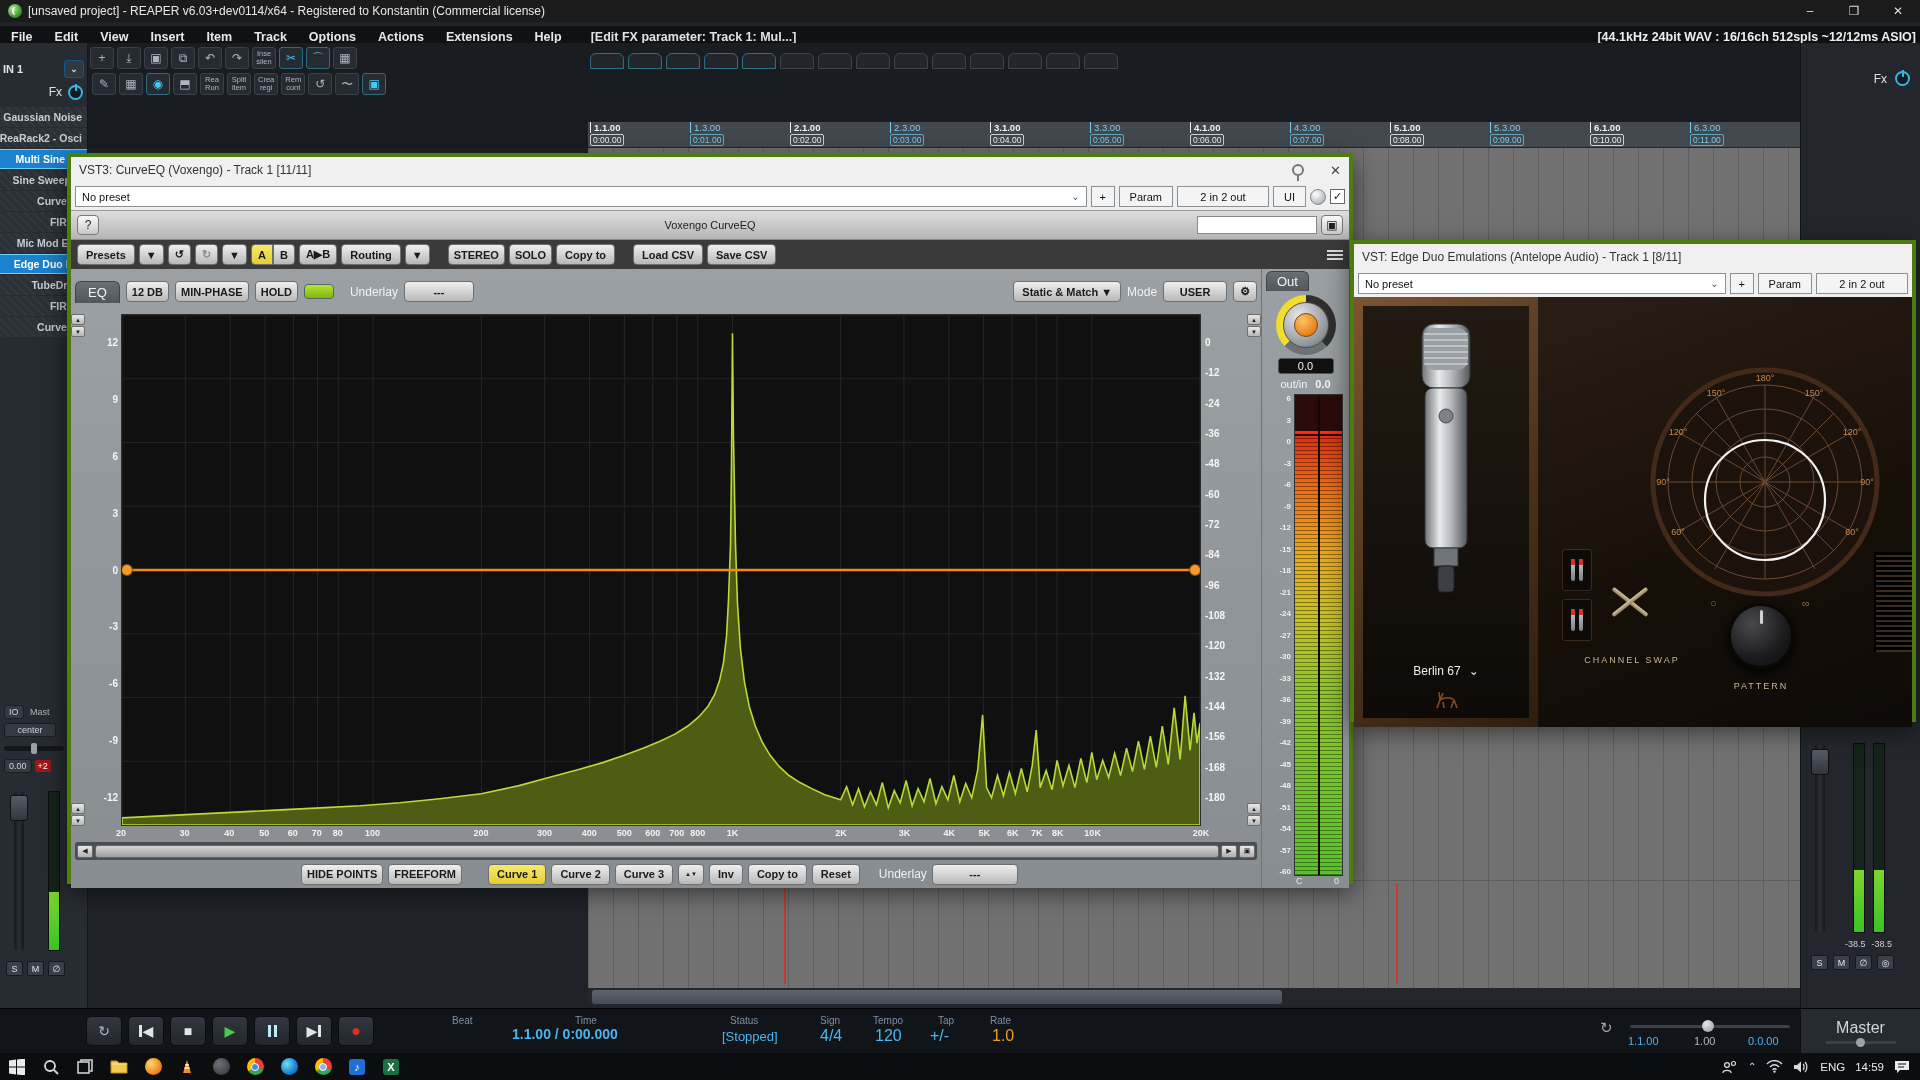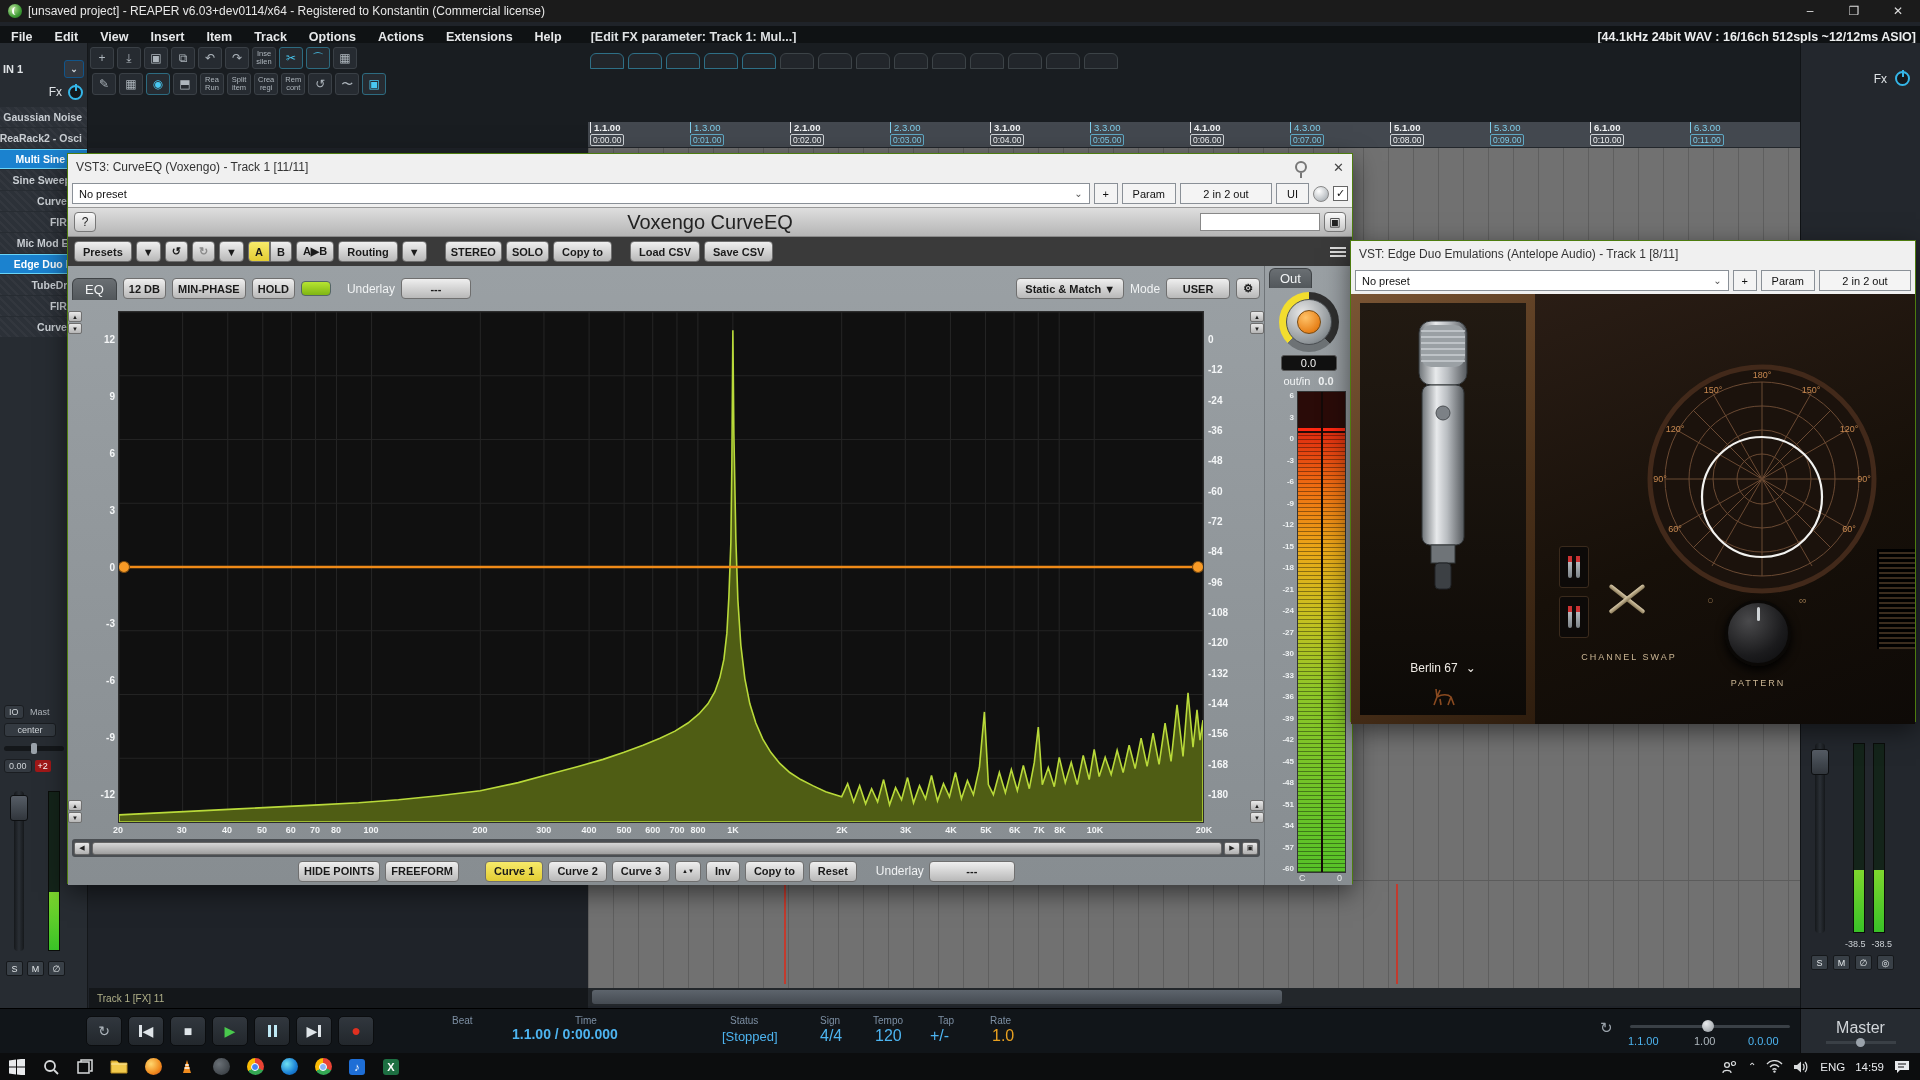--- a/index.html
+++ b/index.html
@@ -82,32 +82,32 @@
   #time-value { color:#4db4f0; font-size:14px; font-weight:bold; }
   .tr-blue { color:#4db4f0; } .tr-orange { color:#e8a020; }
 
   
   #taskbar { position:absolute; left:0; top:1053px; width:1920px; height:27px; background:#0c0d0e; display:flex; align-items:center; z-index:60; }
   .tb-ic { width:34px; height:27px; display:flex; align-items:center; justify-content:center; }
   .circ { width:17px; height:17px; border-radius:50%; }
   #tray { margin-left:auto; display:flex; align-items:center; gap:10px; padding-right:10px; color:#e8eaec; font-size:11.5px; }
 
   
-  .pwin { position:absolute; background:#737373; border:1px solid #4d7c0f; box-shadow:0 8px 24px rgba(0,0,0,.55); }
+  .pwin { position:absolute; background:#737373; border:4px solid #4d7c0f; box-shadow:0 8px 24px rgba(0,0,0,.55); }
   .pwin .ptitle { height:26px; display:flex; align-items:center; padding:0 8px; color:#333; font-size:12px; background:#f0f0f0; }
   .pwin .presetrow { height:27px; display:flex; align-items:center; gap:4px; padding:0 4px; background:#f0f0f0; }
   .combo { flex:1; height:21px; background:#fff; border:1px solid #8a9097; display:flex; align-items:center; padding:0 6px; font-size:11px; color:#111; }
   .combo .chev { margin-left:auto; color:#555; font-size:10px; }
   .hostbtn { height:21px; border:1px solid #8a9097; background:#f4f4f4; color:#111; font-size:11px; display:flex; align-items:center; justify-content:center; padding:0 10px; }
   .pin-ic { width:12px; height:12px; border:2px solid #777; border-radius:50%; position:relative; }
   .pin-ic::after { content:""; position:absolute; left:3px; top:10px; width:2px; height:5px; background:#777; }
 
   
   #cq-banner { height:30px; background:linear-gradient(#dedede,#b5b5b5); display:flex; align-items:center; padding:0 6px; border-top:1px solid #999; border-bottom:1px solid #8a8a8a;}
-  #cq-banner .title { position:absolute; left:0; right:0; text-align:center; font-size:20px; color:#222; }
+  #cq-banner .title { position:absolute; left:0; right:0; text-align:center; font-size:11px; color:#222; }
   .sqbtn { width:22px; height:20px; background:linear-gradient(#fafafa,#c9c9c9); border:1px solid #777; border-radius:4px; font-size:12px; color:#222; display:flex; align-items:center; justify-content:center; z-index:2;}
   #cq-textbox { width:120px; height:18px; background:#fff; border:1px solid #888; margin-left:auto; z-index:2;}
   #cq-toolbar { height:29px; background:#3a3a3a; display:flex; align-items:center; gap:4px; padding:0 6px; }
   .vbtn { height:21px; background:linear-gradient(#efefef,#b8b8b8); border:1px solid #6f6f6f; border-radius:4px;
     color:#1a1a1a; font-size:11px; font-weight:bold; display:inline-flex; align-items:center; justify-content:center; padding:0 8px; }
   .vbtn.sm { padding:0 6px; } .vbtn.narrow{ padding:0 5px; font-stretch:condensed; }
   .vbtn.yellow { background:linear-gradient(#f7ea6a,#e3cd34); }
   .vbtn.disabled { color:#8a8a8a; }
   .cq-body { display:flex; background:linear-gradient(#9aa0a4,#878d91); }
   #cq-left { flex:1; display:flex; flex-direction:column; }
@@ -378,23 +378,20 @@
           <span class="fill" style="height:58px;"></span>
         </div>
       <div style="position:absolute; top:258px; left:6px; display:flex; gap:4px;">
         <span class="sm-btn" data-interactable="true">S</span>
         <span class="sm-btn" data-interactable="true">M</span>
         <span class="sm-btn" data-interactable="true">∅</span>
       </div>
     </div>
   </div>
 
-  <div id="tcp-bottom" data-interactable="false">
-    <span data-interactable="false">Track 1 [FX] 11</span>
-  </div>
 
   <div id="right-dock" data-interactable="false">
     <div id="right-fx">
       <span data-interactable="false">Fx</span>
       <span class="power" data-interactable="true"></span>
     </div>
     <div id="master-meters" data-interactable="false">
       <div class="vfader" style="left:14px; top:10px; height:190px;" data-interactable="true">
           <span class="thumb" style="top:6px;"></span>
         </div>

